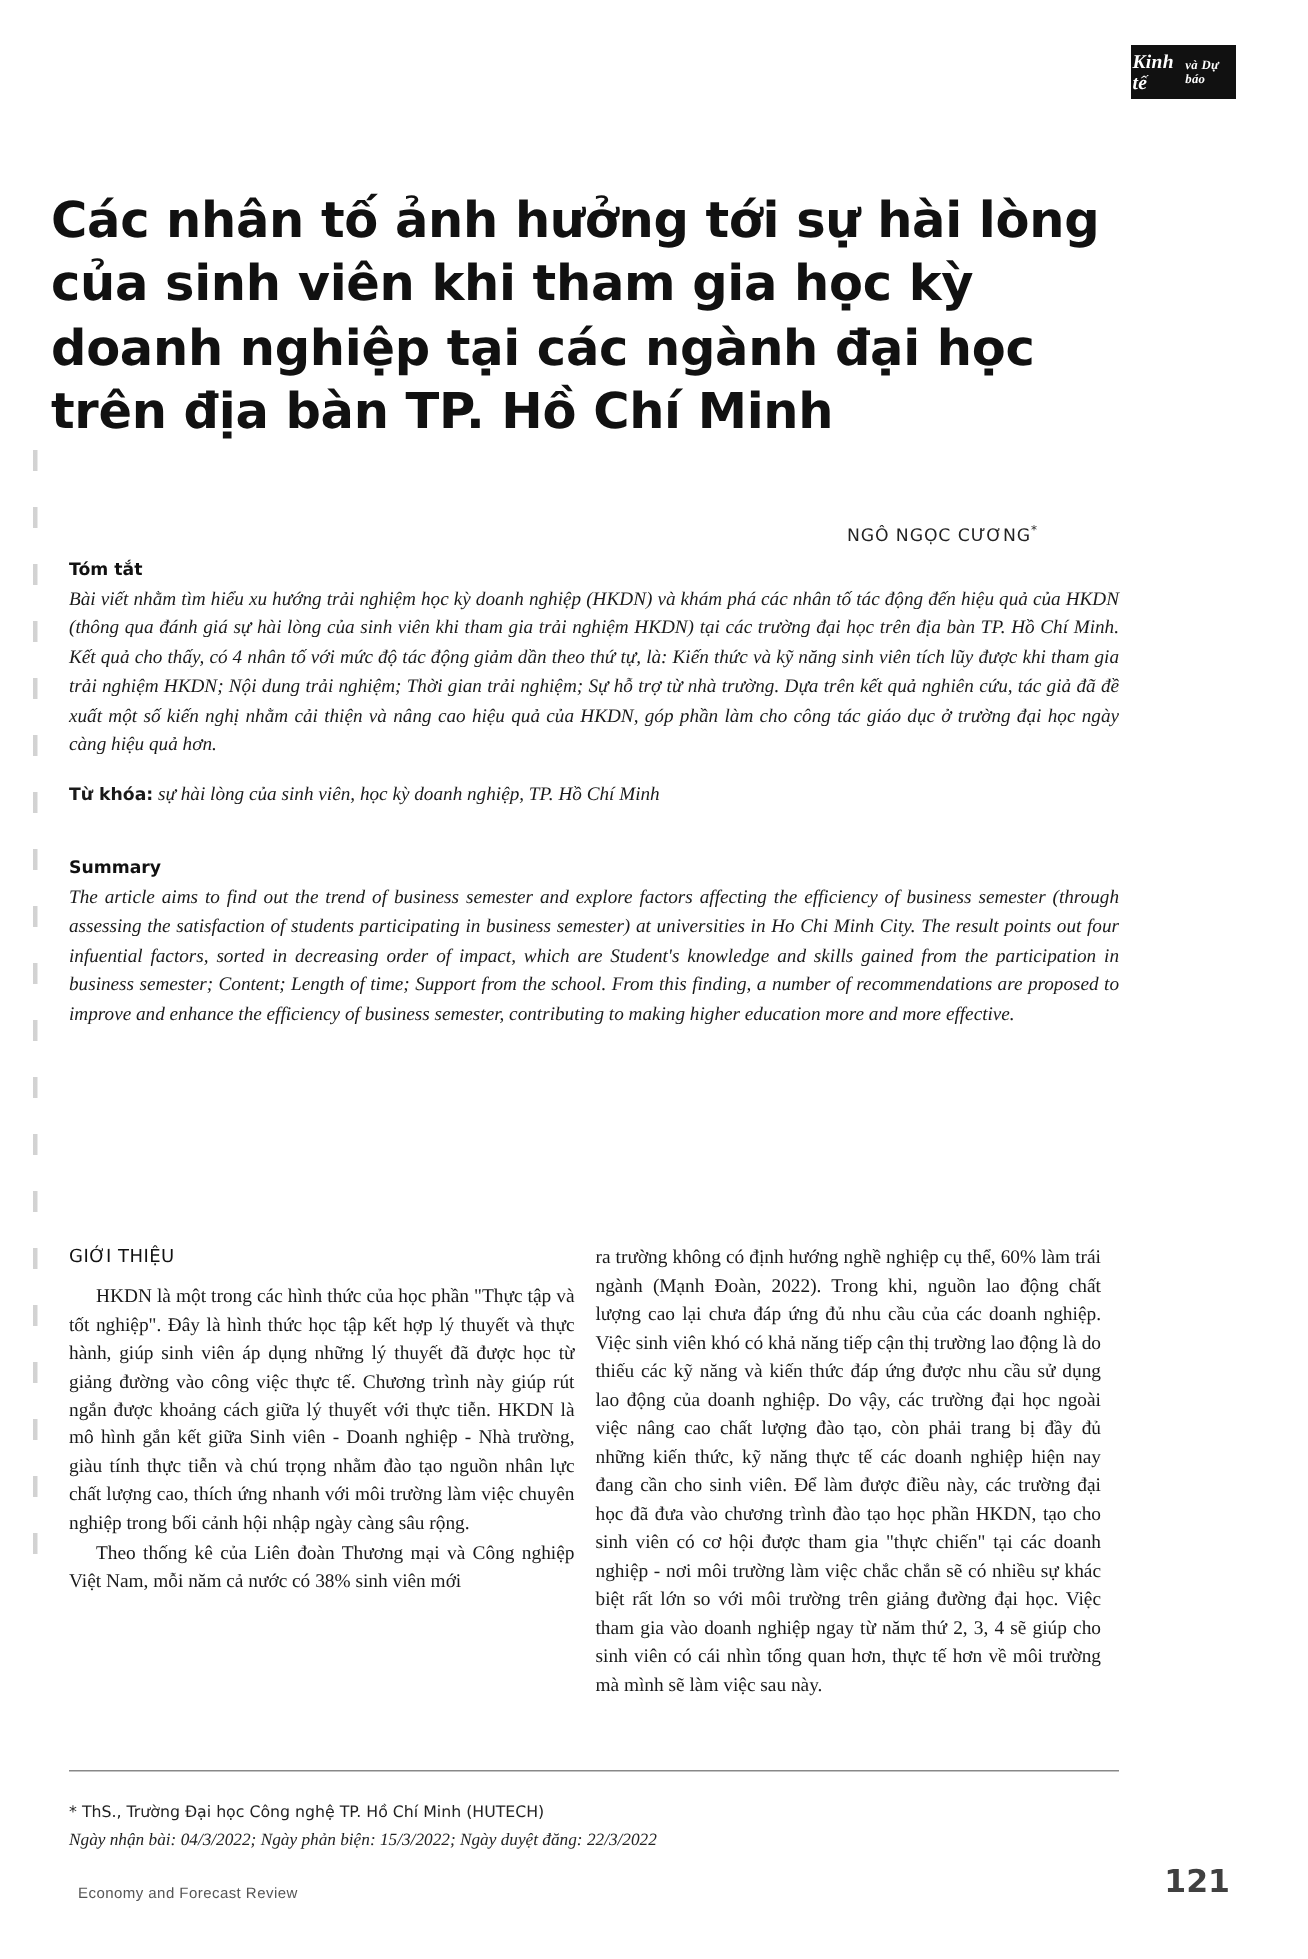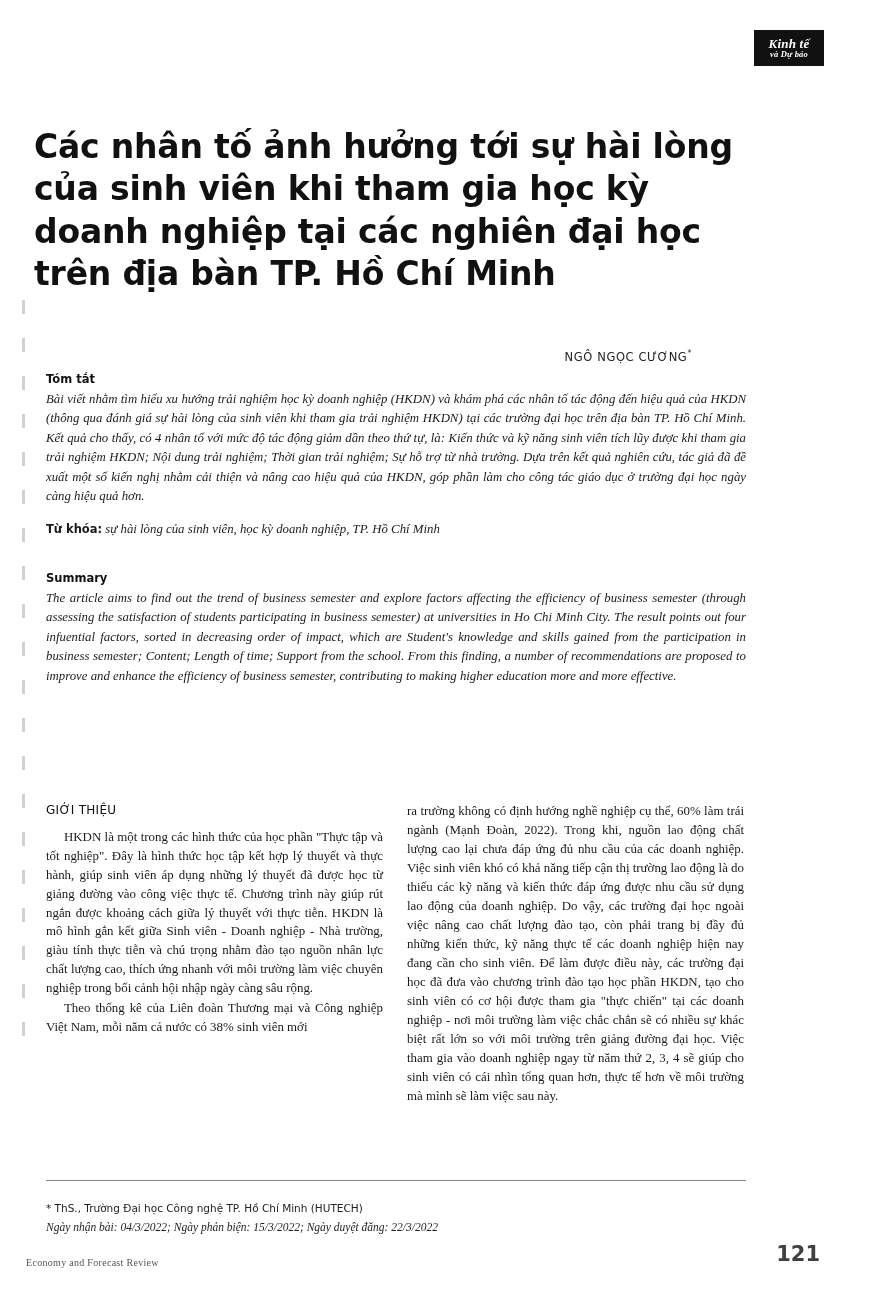--- a/index.html
+++ b/index.html
@@ -24,21 +24,20 @@
   
   .logo-badge {
     position: absolute;
     top: 30px;
     right: 48px;
     width: 68px;
     height: 34px;
     background: #111111;
     color: #ffffff;
     display: flex;
-    flex-direction: column;
     align-items: center;
     justify-content: center;
     line-height: 1.05;
     border: 1px solid #111;
   }
   .logo-badge .l1 {
     font-family: "Liberation Serif", serif;
     font-weight: bold;
     font-style: italic;
     font-size: 13px;
@@ -110,26 +109,26 @@
     font-family: "DejaVu Sans", sans-serif;
     font-size: 11.5px;
     font-style: normal;
   }
   .kw i { font-style: italic; }
   .gap-sum { margin-top: 32px; }
 
   
   .cols {
     position: absolute;
-    top: 802px;
+    top: 829px;
     left: 46px;
     width: 700px;
     height: 375px;
     display: flex;
-    gap: 24px;
+    gap: 14px;
   }
   .col {
     width: 337px;
     font-family: "Liberation Serif", serif;
     font-size: 12.9px;
     line-height: 1.47;
     text-align: justify;
     color: #1a1a1a;
   }
   .sec-head {
@@ -162,22 +161,22 @@
     font-family: "Liberation Serif", serif;
     font-style: italic;
     font-size: 11.5px;
     margin-top: 2px;
   }
 
   
   .footer-left {
     position: absolute;
     bottom: 38px;
-    left: 26px;
-    font-family: Liberation Serif, serif;
+    left: 52px;
+    font-family: Liberation Sans, sans-serif;
     font-size: 10px;
     color: #555;
     letter-spacing: .3px;
   }
   .footer-page {
     position: absolute;
     bottom: 40px;
     right: 52px;
     font-family: "DejaVu Sans", sans-serif;
     font-weight: bold;
@@ -208,21 +207,21 @@
 
 <div class="page">
 
   <div class="scan-marks"></div>
 
   <div class="logo-badge">
     <span class="l1">Kinh tế</span>
     <span class="l2">và Dự báo</span>
   </div>
 
-  <h1 class="title">Các nhân tố ảnh hưởng tới sự hài lòng của sinh viên khi tham gia học kỳ doanh nghiệp tại các nghiên đại học trên địa bàn TP. Hồ Chí Minh</h1>
+  <h1 class="title">Các nhân tố ảnh hưởng tới sự hài lòng của sinh viên khi tham gia học kỳ doanh nghiệp tại các ngành đại học trên địa bàn TP. Hồ Chí Minh</h1>
 
   <div class="author">
     <span>NGÔ NGỌC CƯƠNG</span><sup>*</sup>
   </div>
 
   <div class="abs-wrap">
 
     <div class="abs-head">Tóm tắt</div>
     <div class="abs-body">Bài viết nhằm tìm hiểu xu hướng trải nghiệm học kỳ doanh nghiệp (HKDN) và khám phá các nhân tố tác động đến hiệu quả của HKDN (thông qua đánh giá sự hài lòng của sinh viên khi tham gia trải nghiệm HKDN) tại các trường đại học trên địa bàn TP. Hồ Chí Minh. Kết quả cho thấy, có 4 nhân tố với mức độ tác động giảm dần theo thứ tự, là: Kiến thức và kỹ năng sinh viên tích lũy được khi tham gia trải nghiệm HKDN; Nội dung trải nghiệm; Thời gian trải nghiệm; Sự hỗ trợ từ nhà trường. Dựa trên kết quả nghiên cứu, tác giả đã đề xuất một số kiến nghị nhằm cải thiện và nâng cao hiệu quả của HKDN, góp phần làm cho công tác giáo dục ở trường đại học ngày càng hiệu quả hơn.</div>
 

